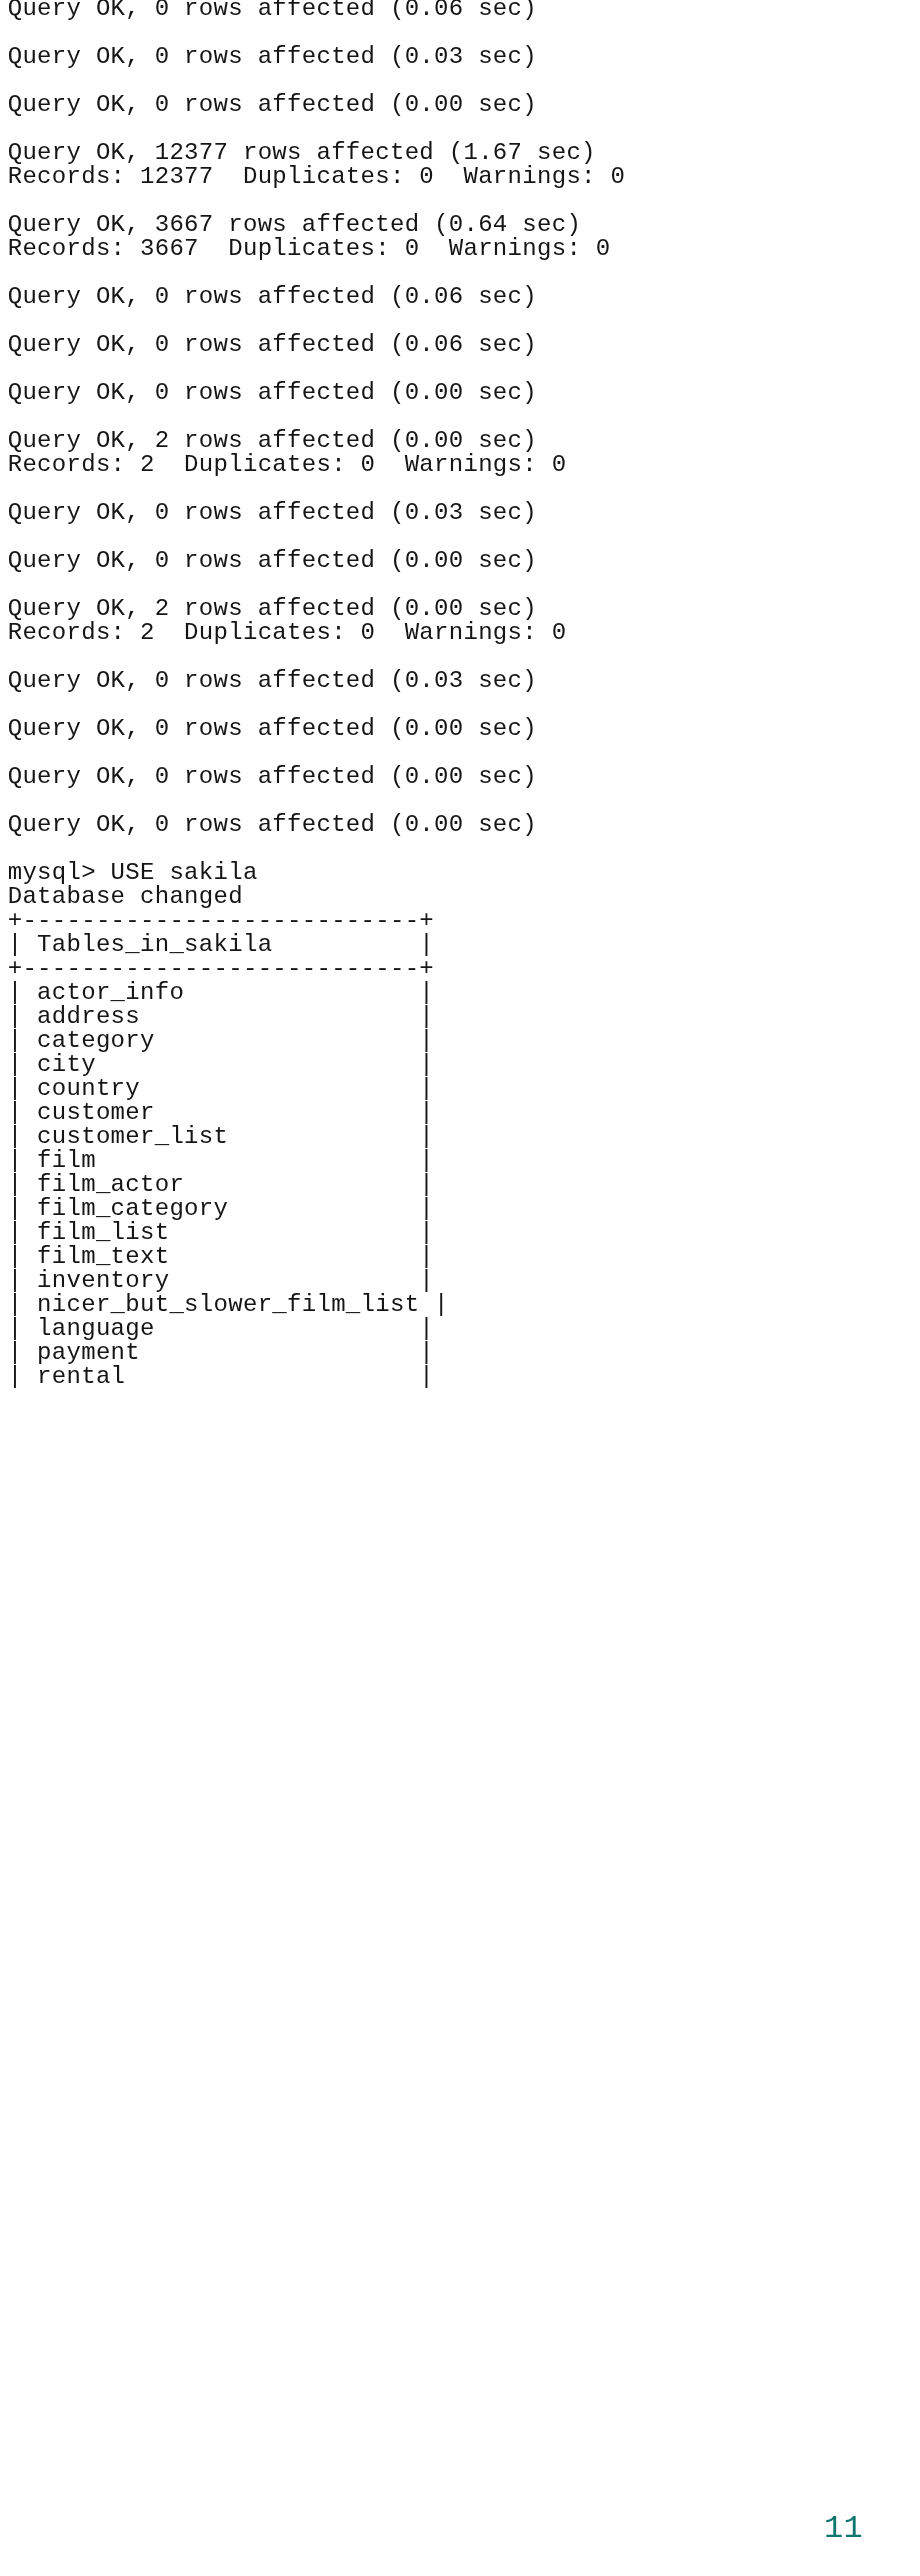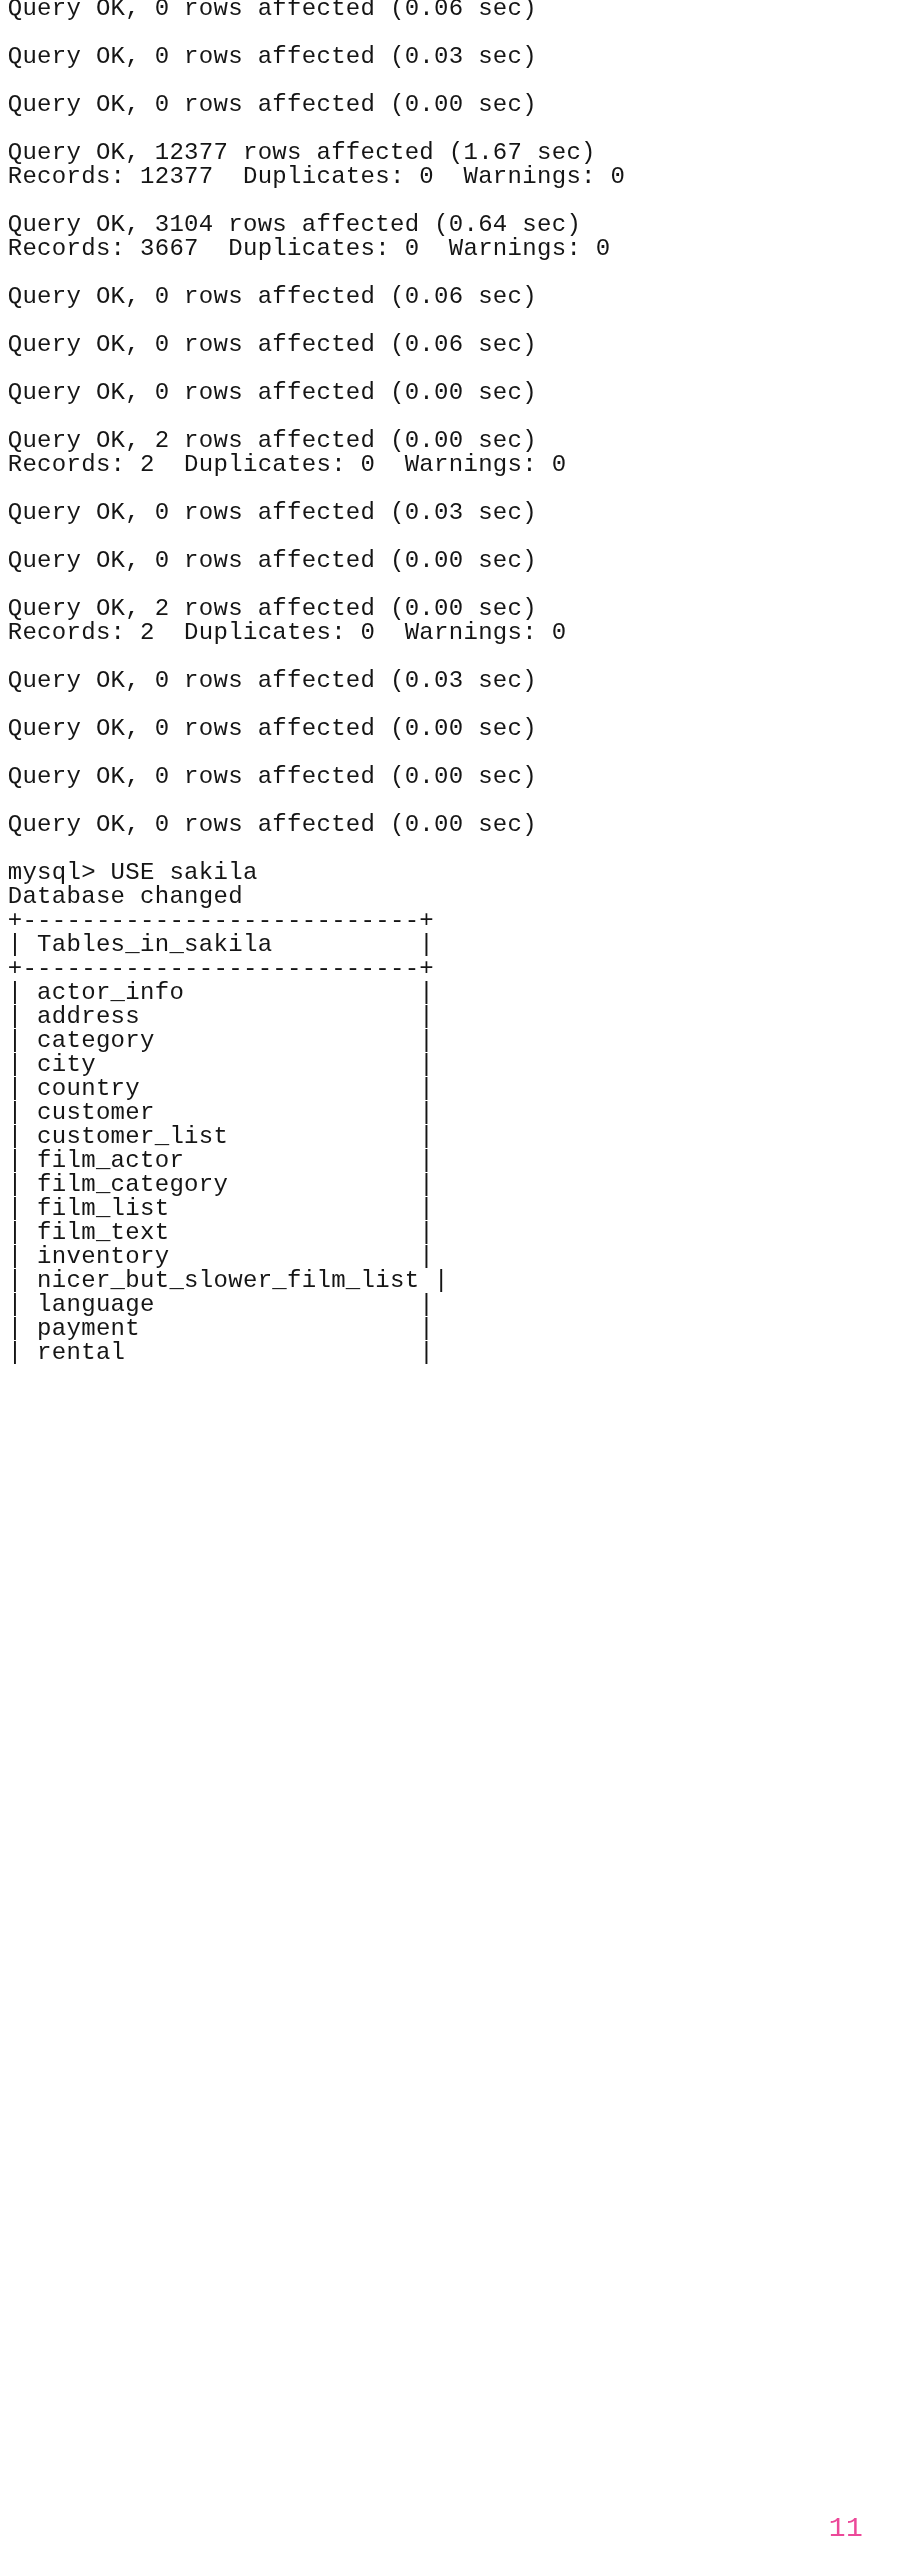--- a/index.html
+++ b/index.html
@@ -47,43 +47,43 @@
   }
 
   .tok-bold {
     font-weight: normal;
   }
 
   #page-number {
     position: absolute;
     right: 58px;
     top: 2517px;
-    font-size: 28px;
+    font-size: 32px;
     line-height: 24px;
     letter-spacing: 0.3px;
     white-space: pre;
-    color: #ec4899;
+    color: #0f766e;
   }
 </style>
 </head>
 <body>
 
 <div id="page">
 
   <div id="console">
       <div class="line">Query OK, 0 rows affected (0.06 sec)</div>
       <div class="line blank">&nbsp;</div>
       <div class="line">Query OK, 0 rows affected (0.03 sec)</div>
       <div class="line blank">&nbsp;</div>
       <div class="line">Query OK, 0 rows affected (0.00 sec)</div>
       <div class="line blank">&nbsp;</div>
       <div class="line">Query OK, 12377 rows affected (1.67 sec)</div>
       <div class="line">Records: 12377  Duplicates: 0  Warnings: 0</div>
       <div class="line blank">&nbsp;</div>
-      <div class="line">Query OK, 3104 rows affected (0.64 sec)</div>
+      <div class="line">Query OK, 3667 rows affected (0.64 sec)</div>
       <div class="line">Records: 3667  Duplicates: 0  Warnings: 0</div>
       <div class="line blank">&nbsp;</div>
       <div class="line">Query OK, 0 rows affected (0.06 sec)</div>
       <div class="line blank">&nbsp;</div>
       <div class="line">Query OK, 0 rows affected (0.06 sec)</div>
       <div class="line blank">&nbsp;</div>
       <div class="line">Query OK, 0 rows affected (0.00 sec)</div>
       <div class="line blank">&nbsp;</div>
       <div class="line">Query OK, 2 rows affected (0.00 sec)</div>
       <div class="line">Records: 2  Duplicates: 0  Warnings: 0</div>
@@ -108,20 +108,21 @@
       <div class="line">+---------------------------+</div>
       <div class="line">| Tables_in_sakila          |</div>
       <div class="line">+---------------------------+</div>
       <div class="line">| actor_info                |</div>
       <div class="line">| address                   |</div>
       <div class="line">| category                  |</div>
       <div class="line">| city                      |</div>
       <div class="line">| country                   |</div>
       <div class="line">| customer                  |</div>
       <div class="line">| customer_list             |</div>
+      <div class="line">| film                      |</div>
       <div class="line">| film_actor                |</div>
       <div class="line">| film_category             |</div>
       <div class="line">| film_list                 |</div>
       <div class="line">| film_text                 |</div>
       <div class="line">| inventory                 |</div>
       <div class="line">| nicer_but_slower_film_list |</div>
       <div class="line">| language                  |</div>
       <div class="line">| payment                   |</div>
       <div class="line">| rental                    |</div>
     </div>

